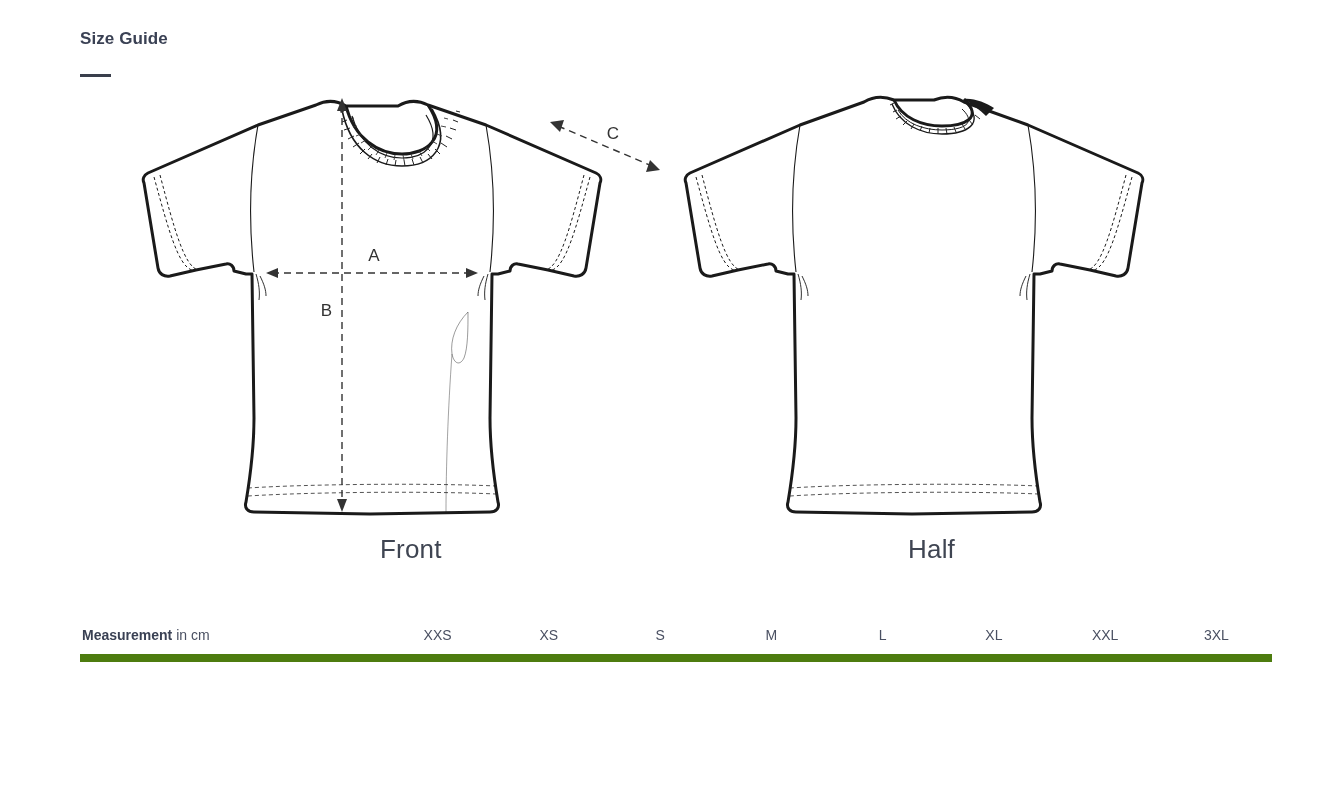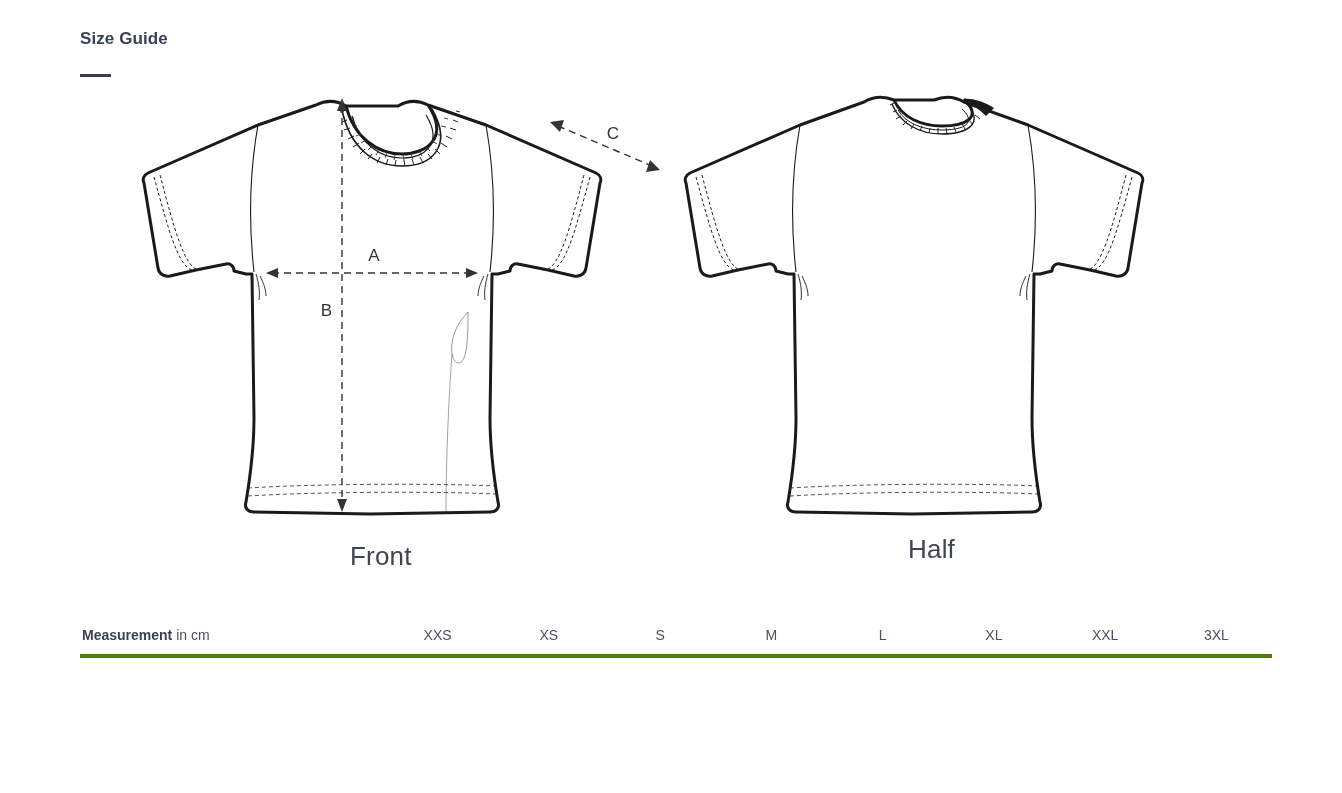--- a/index.html
+++ b/index.html
@@ -62,21 +62,21 @@
   .shirt-back  { left: 672px; top: 0px; }
 
   .view-caption {
     position: absolute;
     font-size: 26px;
     font-weight: 400;
     color: #3f4552;
     letter-spacing: 0.2px;
     white-space: nowrap;
   }
-  .caption-front { left: 350px; top: 456px; margin-top: 7px; }
+  .caption-front { left: 380px; top: 456px; }
   .caption-back  { left: 908px; top: 456px; }
 
   
   .size-table-wrap {
     position: absolute;
     left: 80px;
     top: 620px;
     width: 1192px;
   }
   table.size-table {
@@ -97,21 +97,21 @@
   table.size-table th.col-measurement,
   table.size-table td.col-measurement {
     text-align: left;
     width: 300px;
     padding-left: 2px;
   }
   .m-strong { font-weight: bold; color: #3a4154; }
   .m-light  { font-weight: 400; color: #4a5062; }
 
   table.size-table thead th {
-    border-bottom: 4px solid #4d7c0f;
+    border-bottom: 8px solid #4d7c0f;
     padding-bottom: 4px;
     height: 30px;
   }
   table.size-table tbody td {
     border-bottom: 1px solid #e2e4e7;
     height: 33px;
   }
 
   .ink { stroke: #1a1a1a; fill: none; }
 </style>

